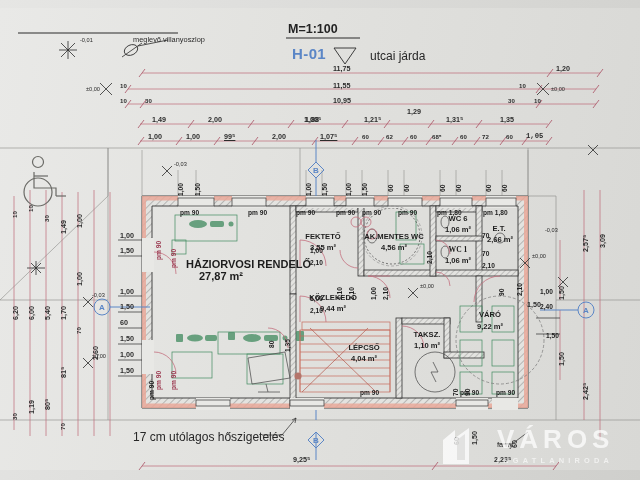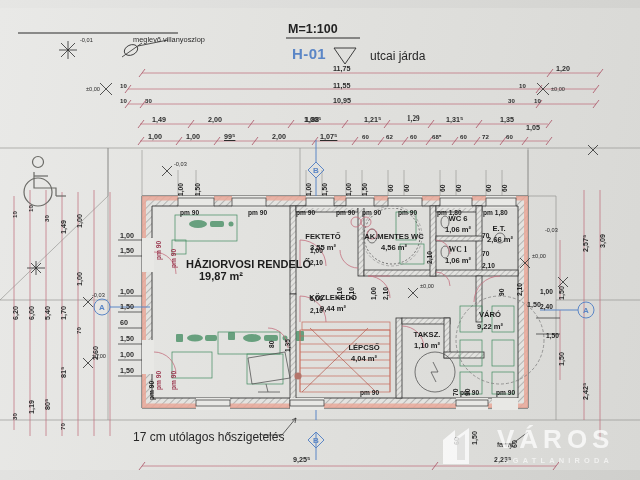--- a/index.html
+++ b/index.html
@@ -449,37 +449,37 @@
     <div class="t dimS" style="left:120px;top:97px;">10</div>
     <div class="t dimS" style="left:145px;top:97px;">30</div>
     <div class="t dimS" style="left:508px;top:97px;">30</div>
     <div class="t dimS" style="left:534px;top:97px;">10</div>
 
     <div class="t dim" style="left:152px;top:115px;">1,49</div>
     <div class="t dim" style="left:208px;top:115px;">2,00</div>
     <div class="t dim" style="left:258px;top:115px;margin-left:46px;">1,00⁵</div>
     <div class="t dim" style="left:305px;top:115px;">1,88</div>
     <div class="t dim" style="left:364px;top:115px;">1,21⁵</div>
-    <div class="t dim" style="left:407px;top:115px;font-family:Liberation Serif, serif;">1,29</div>
+    <div class="t dim" style="left:407px;top:107px;">1,29</div>
     <div class="t dim" style="left:446px;top:115px;">1,31⁵</div>
     <div class="t dim" style="left:500px;top:115px;">1,35</div>
 
     <div class="t dim" style="left:148px;top:132px;">1,00</div>
     <div class="t dim" style="left:186px;top:132px;">1,00</div>
     <div class="t dim" style="left:224px;top:132px;text-decoration:underline;">99⁵</div>
     <div class="t dim" style="left:272px;top:132px;">2,00</div>
     <div class="t dim" style="left:320px;top:132px;text-decoration:underline;">1,07⁵</div>
     <div class="t dimS" style="left:362px;top:133px;">60</div>
     <div class="t dimS" style="left:386px;top:133px;">62</div>
     <div class="t dimS" style="left:410px;top:133px;">60</div>
     <div class="t dimS" style="left:432px;top:133px;">68⁵</div>
     <div class="t dimS" style="left:460px;top:133px;">60</div>
     <div class="t dimS" style="left:482px;top:133px;">72</div>
     <div class="t dimS" style="left:506px;top:133px;">60</div>
-    <div class="t dim" style="left:526px;top:123px;">1,05</div>
+    <div class="t dim" style="left:526px;top:132px;font-family:Liberation Mono, monospace;">1,05</div>
 
     <div class="t dimVS" style="left:11px;top:218px;">10</div>
     <div class="t dimV" style="left:11px;top:320px;">6,20</div>
     <div class="t dimVS" style="left:11px;top:420px;">30</div>
 
     <div class="t dimVS" style="left:27px;top:212px;">10</div>
     <div class="t dimV" style="left:27px;top:320px;">6,00</div>
     <div class="t dimV" style="left:27px;top:414px;">1,19</div>
 
     <div class="t dimVS" style="left:43px;top:222px;">30</div>
@@ -527,21 +527,21 @@
     <div class="t op" style="left:362px;top:209px;">pm 90</div>
     <div class="t op" style="left:398px;top:209px;">pm 90</div>
     <div class="t op" style="left:437px;top:209px;">pm 1,80</div>
     <div class="t op" style="left:483px;top:209px;">pm 1,80</div>
     <div class="t op" style="left:360px;top:389px;">pm 90</div>
     <div class="t op" style="left:460px;top:389px;">pm 90</div>
     <div class="t op" style="left:496px;top:389px;">pm 90</div>
     <div class="t opV" style="left:148px;top:400px;">pm 90</div>
 
     <div class="t room" style="left:186px;top:258px;width:70px;">HÁZIORVOSI RENDELŐ</div>
-    <div class="t room" style="left:186px;top:270px;width:70px;">19,87 m²</div>
+    <div class="t room" style="left:186px;top:270px;width:70px;">27,87 m²</div>
     <div class="t roomS" style="left:296px;top:232px;width:54px;">FEKTETŐ</div>
     <div class="t roomS" style="left:296px;top:243px;width:54px;">3,55 m²</div>
     <div class="t roomS" style="left:358px;top:232px;width:72px;">AK.MENTES WC</div>
     <div class="t roomS" style="left:358px;top:243px;width:72px;">4,56 m²</div>
     <div class="t roomS" style="left:298px;top:293px;width:70px;text-align:center;">KÖZLEKEDŐ</div>
     <div class="t roomS" style="left:298px;top:304px;width:70px;">9,44 m²</div>
     <div class="t roomS" style="left:438px;top:214px;width:40px;">WC 6</div>
     <div class="t roomS" style="left:436px;top:225px;width:44px;">1,06 m²</div>
     <div class="t roomS" style="left:438px;top:245px;width:40px;font-family:Liberation Serif, serif;">WC 1</div>
     <div class="t roomS" style="left:436px;top:256px;width:44px;">1,06 m²</div>

